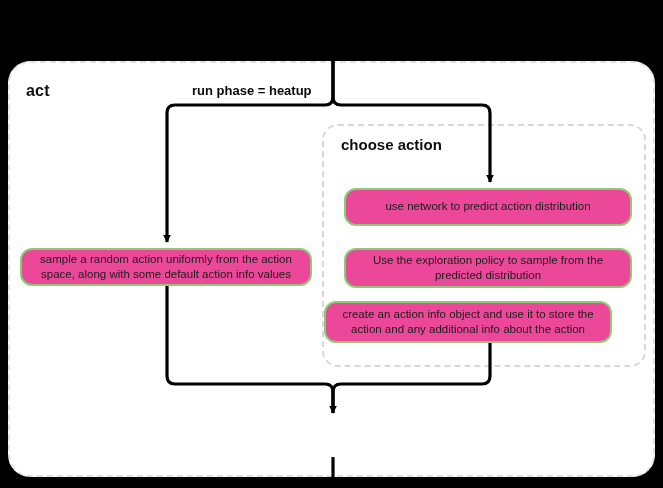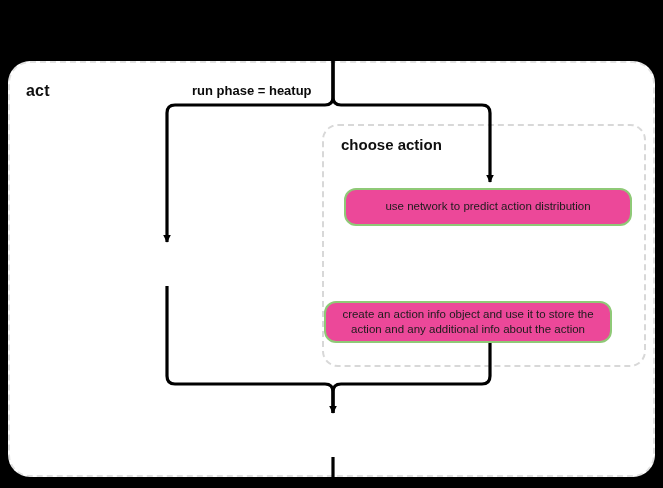--- a/index.html
+++ b/index.html
@@ -126,16 +126,18 @@
 
     <path d="M167,257 L167,347 Q167,355 175,355 L325,355 Q333,355 333,363 L333,384" fill="none" stroke="#000000" stroke-width="3.2" stroke-linecap="butt" marker-end="url(#arrowhead)"></path>
 
     <path d="M490,314 L490,347 Q490,355 482,355 L341,355 Q333,355 333,363 L333,384" fill="none" stroke="#000000" stroke-width="3.2" stroke-linecap="butt"></path>
 
     <path d="M333,428 L333,488" fill="none" stroke="#000000" stroke-width="3.2" stroke-linecap="butt"></path>
   </svg>
 
   <div class="edge-label" id="label-heatup">run phase = heatup</div>
 
+  <div class="proc-box" id="box-sample">sample a random action uniformly from the action space, along with some default action info values</div>
   <div class="proc-box" id="box-predict">use network to predict action distribution</div>
+  <div class="proc-box" id="box-explore">Use the exploration policy to sample from the predicted distribution</div>
   <div class="proc-box" id="box-actioninfo">create an action info object and use it to store the action and any additional info about the action</div>
 
 </div>
 
 </body></html>

